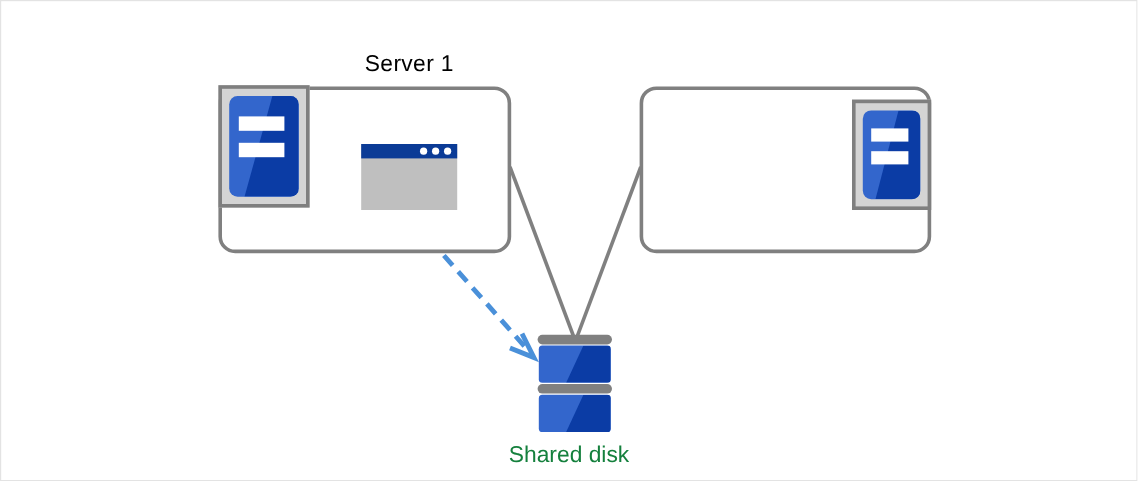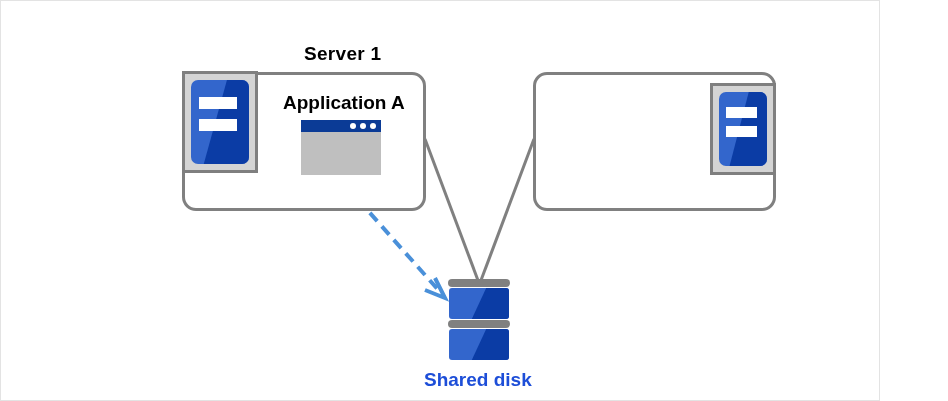--- a/index.html
+++ b/index.html
@@ -2,28 +2,27 @@
 <html><head>
 <meta charset="utf-8">
 <style>
   html, body {
     margin: 0;
     padding: 0;
     background: #ffffff;
   }
   #canvas {
     position: relative;
-    width: 880px;
+    width: 948px;
     height: 401px;
     background: #ffffff;
     border: 1px solid #e3e3e3;
     box-sizing: border-box;
     overflow: hidden;
     font-family: "Liberation Sans", sans-serif;
-    font-weight: bold;
   }
 
   
   .server-box {
     position: absolute;
     border: 3px solid #808080;
     border-radius: 14px;
     background: #ffffff;
     box-sizing: border-box;
   }
@@ -157,21 +156,21 @@
     clip-path: polygon(100% 0, 100% 100%, 38% 100%, 62% 0);
   }
   .disk-slab.s1 { top: 9px; }
   .disk-slab.s2 { top: 50px; }
 
   #disk-label {
     position: absolute;
     left: 423px;
     top: 368px;
     font-size: 19px;
-    color: #1d4ed8;
+    color: #15803d;
     white-space: nowrap;
   }
 
   
   #connectors {
     position: absolute;
     left: 0;
     top: 0;
     width: 948px;
     height: 401px;
@@ -198,21 +197,20 @@
 
   <div id="server1-box" class="server-box"></div>
 
   <div id="server1-icon" class="server-icon">
     <div class="server-icon-body">
       <div class="server-bar top"></div>
       <div class="server-bar bottom"></div>
     </div>
   </div>
 
-  <div id="app-label">Application A</div>
 
   <div id="app-window">
     <div id="app-titlebar">
       <span class="win-dot d1"></span>
       <span class="win-dot d2"></span>
       <span class="win-dot d3"></span>
     </div>
   </div>
 
 

